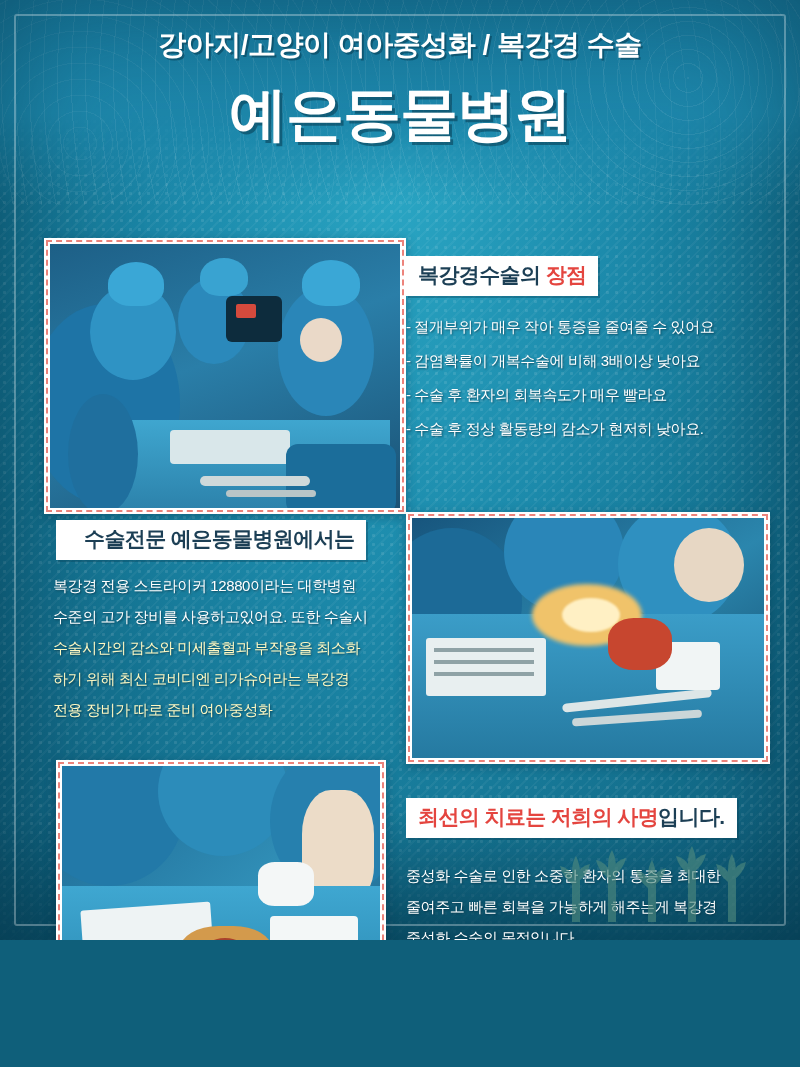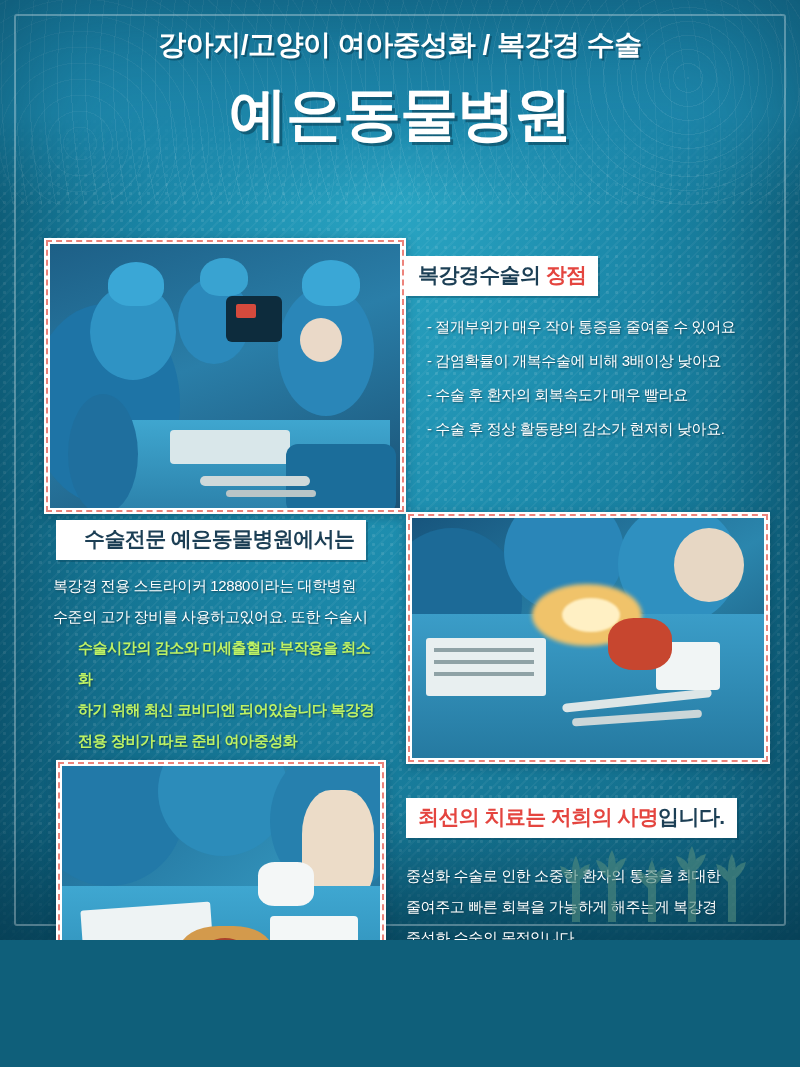--- a/index.html
+++ b/index.html
@@ -133,34 +133,32 @@
     white-space: nowrap;
   }
   .headline .hl { color: #e4453f; }
   .bullets {
     position: absolute;
     color: #ffffff;
     font-size: 15px;
     line-height: 34px;
     letter-spacing: -0.4px;
     text-shadow: 1px 1px 2px rgba(4,45,63,0.7);
-    padding-left: 21px;
   }
   .paragraph {
     position: absolute;
     color: #ffffff;
     font-size: 15px;
     line-height: 31px;
     letter-spacing: -0.4px;
     text-shadow: 1px 1px 2px rgba(4,45,63,0.7);
   }
   .paragraph .red {
-    color: #bef264;
-    font-weight: bold;
-    margin-left: 25px;
+    color: #fef9c3;
+    font-weight: normal;
   }
 
   
   .grass {
     position: absolute;
     bottom: 18px;
     right: 40px;
     width: 200px;
     height: 90px;
     opacity: 0.75;
@@ -221,21 +219,21 @@
     <div>- 수술 후 환자의 회복속도가 매우 빨라요</div>
     <div>- 수술 후 정상 활동량의 감소가 현저히 낮아요.</div>
   </div>
 
   <div class="headline" style="left:56px; top:520px;padding-left:28px;">수술전문 예은동물병원에서는</div>
 
   <div class="paragraph" style="left:53px; top:570px; width:330px;">
     <div>복강경 전용 스트라이커 12880이라는 대학병원</div>
     <div>수준의 고가 장비를 사용하고있어요. 또한 수술시</div>
     <div class="red">수술시간의 감소와 미세출혈과 부작용을 최소화</div>
-    <div class="red">하기 위해 최신 코비디엔 되어있습니다 복강경</div>
+    <div class="red">하기 위해 최신 코비디엔 리가슈어라는 복강경</div>
     <div class="red">전용 장비가 따로 준비 여아중성화</div>
   </div>
 
   <div class="photo" style="left:406px; top:512px; width:352px; height:240px;">
     <div class="photo-inner or-b">
       <div class="blob" style="left:-30px; top:10px; width:140px; height:150px; background:#1c6a97;"></div>
       <div class="blob" style="left:92px; top:-26px; width:120px; height:120px; background:#2a86b8;"></div>
       <div class="blob" style="left:206px; top:-14px; width:120px; height:120px; background:#2f90c0;"></div>
       <div class="blob" style="left:262px; top:10px; width:70px; height:74px; background:#e7d7c4;"></div>
       <div class="cloth" style="left:0px; top:96px; width:352px; height:150px; background:linear-gradient(180deg,#3b9dc8,#24789f);"></div>

